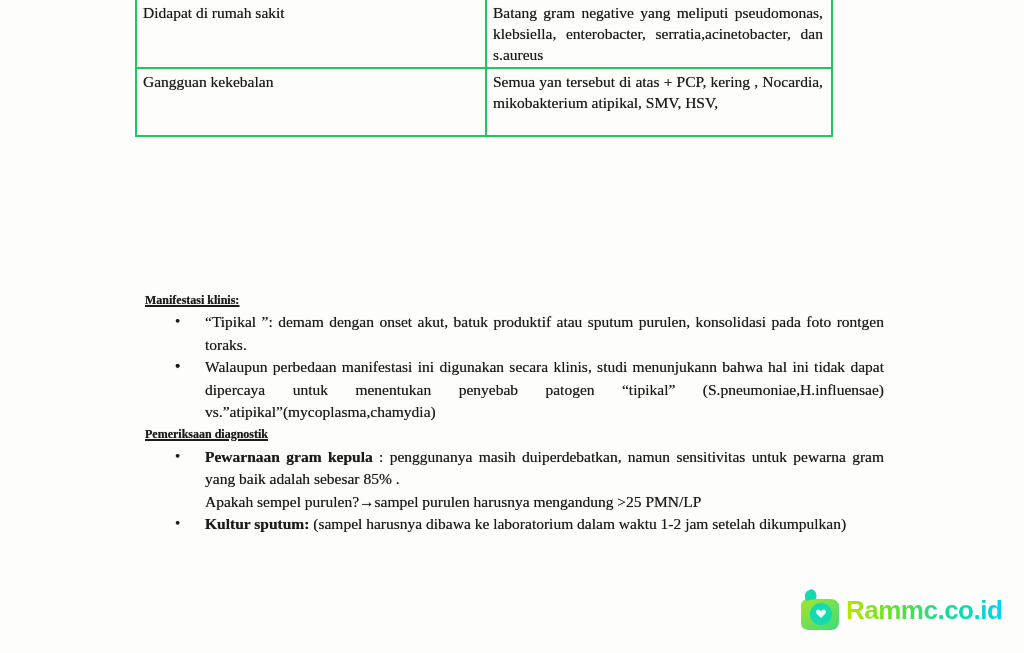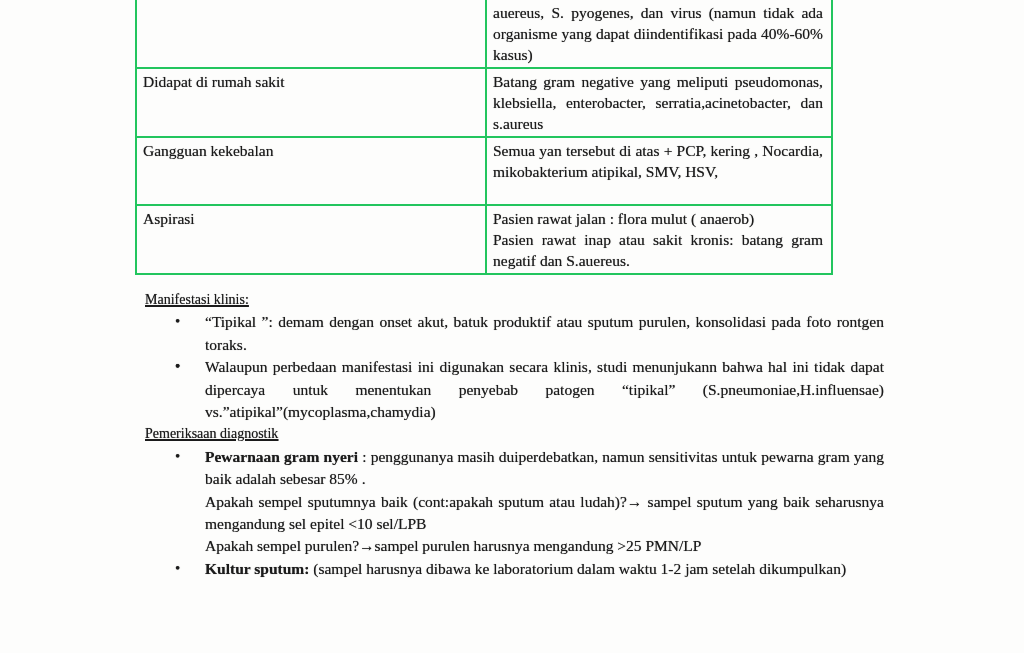--- a/index.html
+++ b/index.html
@@ -39,24 +39,24 @@
   tr.r3 td { height: 60px; }
 
   
   .content {
     position: absolute; left: 145px; top: 289px;
     width: 739px;
     font-size: 15.5px; line-height: 22.4px;
     text-align: justify;
   }
   .sec-heading {
-    font-weight: normal;
+    font-weight: bold;
     text-decoration: underline;
     text-decoration-thickness: 1.5px;
-    font-size: 14px;
+    font-size: 12px;
   }
   ul.blist { list-style: none; margin: 0; padding: 0; }
   ul.blist li {
     position: relative;
     padding-left: 60px;
     margin: 0;
   }
   ul.blist li .dot {
     position: absolute; left: 30px; top: -1px;
     font-size: 15px;
@@ -87,36 +87,27 @@
     line-height: 47px;
   }
 </style>
 </head>
 <body>
 
 <div class="scan-page">
 
   <table class="src">
     <tbody>
-      <tr class="r0">
-        <td class="cell-label"></td>
-        <td class="cell-content">auereus, S. pyogenes, dan virus (namun tidak ada organisme yang dapat diindentifikasi pada 40%-60% kasus)</td>
-      </tr>
       <tr class="r1">
         <td class="cell-label">Didapat di rumah sakit</td>
         <td class="cell-content">Batang gram negative yang meliputi pseudomonas, klebsiella, enterobacter, serratia,acinetobacter, dan s.aureus</td>
       </tr>
       <tr class="r2">
         <td class="cell-label">Gangguan kekebalan</td>
         <td class="cell-content">Semua yan tersebut di atas + PCP, kering , Nocardia, mikobakterium atipikal, SMV, HSV,</td>
-      </tr>
-      <tr class="r3">
-        <td class="cell-label">Aspirasi</td>
-        <td class="cell-content">Pasien rawat jalan : flora mulut ( anaerob)
-Pasien rawat inap atau sakit kronis: batang gram negatif dan S.auereus.</td>
       </tr>
     </tbody>
   </table>
 
   <div class="content">
 
     <div class="sec-heading">Manifestasi klinis:</div>
     <ul class="blist">
       <li>
         <span class="dot">•</span>
@@ -128,28 +119,42 @@
       <li>
         <span class="dot">•</span>
         <span>Walaupun perbedaan manifestasi ini digunakan secara klinis, studi menunjukann bahwa hal ini tidak dapat dipercaya untuk menentukan penyebab patogen “tipikal” (S.pneumoniae,H.influensae) vs.”atipikal”(mycoplasma,chamydia)</span>
       </li>
     </ul>
 
     <div class="sec-heading">Pemeriksaan diagnostik</div>
     <ul class="blist">
       <li>
         <span class="dot">•</span>
-        <span class="lead-bold">Pewarnaan gram nyeri</span><span> : penggunanya masih duiperdebatkan, namun sensitivitas untuk pewarna gram yang baik adalah sebesar 85% .</span>
+        <span class="lead-bold">Pewarnaan gram kepula</span><span> : penggunanya masih duiperdebatkan, namun sensitivitas untuk pewarna gram yang baik adalah sebesar 85% .</span>
       </li>
     </ul>
-    <p class="cont">Apakah sempel sputumnya baik (cont:apakah sputum atau ludah)?→ sampel sputum yang baik seharusnya mengandung sel epitel &lt;10 sel/LPB</p>
     <p class="cont">Apakah sempel purulen?→sampel purulen harusnya mengandung &gt;25 PMN/LP</p>
     <ul class="blist">
       <li>
         <span class="dot">•</span>
         <span class="lead-bold">Kultur sputum:</span><span> (sampel harusnya dibawa ke laboratorium dalam waktu 1-2 jam setelah dikumpulkan)</span>
       </li>
     </ul>
 
   </div>
 
+  <div class="watermark">
+    <svg class="wm-icon" viewBox="0 0 44 47" xmlns="http://www.w3.org/2000/svg">
+      <defs>
+        <linearGradient id="wmg" x1="0" y1="0" x2="1" y2="1">
+          <stop offset="0" stop-color="#a8e42c"></stop>
+          <stop offset="1" stop-color="#3bdc7e"></stop>
+        </linearGradient>
+      </defs>
+      <path d="M8 12 Q2 14 3 22 L3 36 Q3 43 11 43 L33 43 Q41 43 41 34 L41 20 Q41 12 32 12 Z" fill="url(#wmg)"></path>
+      <path d="M14 2 Q4 4 8 14 L18 12 Q20 5 14 2 Z" fill="#17d9ae"></path>
+      <circle cx="23" cy="27" r="11" fill="#14dbae"></circle>
+      <path d="M23 31 L18.5 26.5 Q17 24 19.5 22.8 Q21.8 22 23 24.4 Q24.2 22 26.5 22.8 Q29 24 27.5 26.5 Z" fill="#eafff4"></path>
+    </svg>
+    <span class="wm-text">Rammc.co.id</span>
+  </div>
 
 </div>
 
 </body></html>

